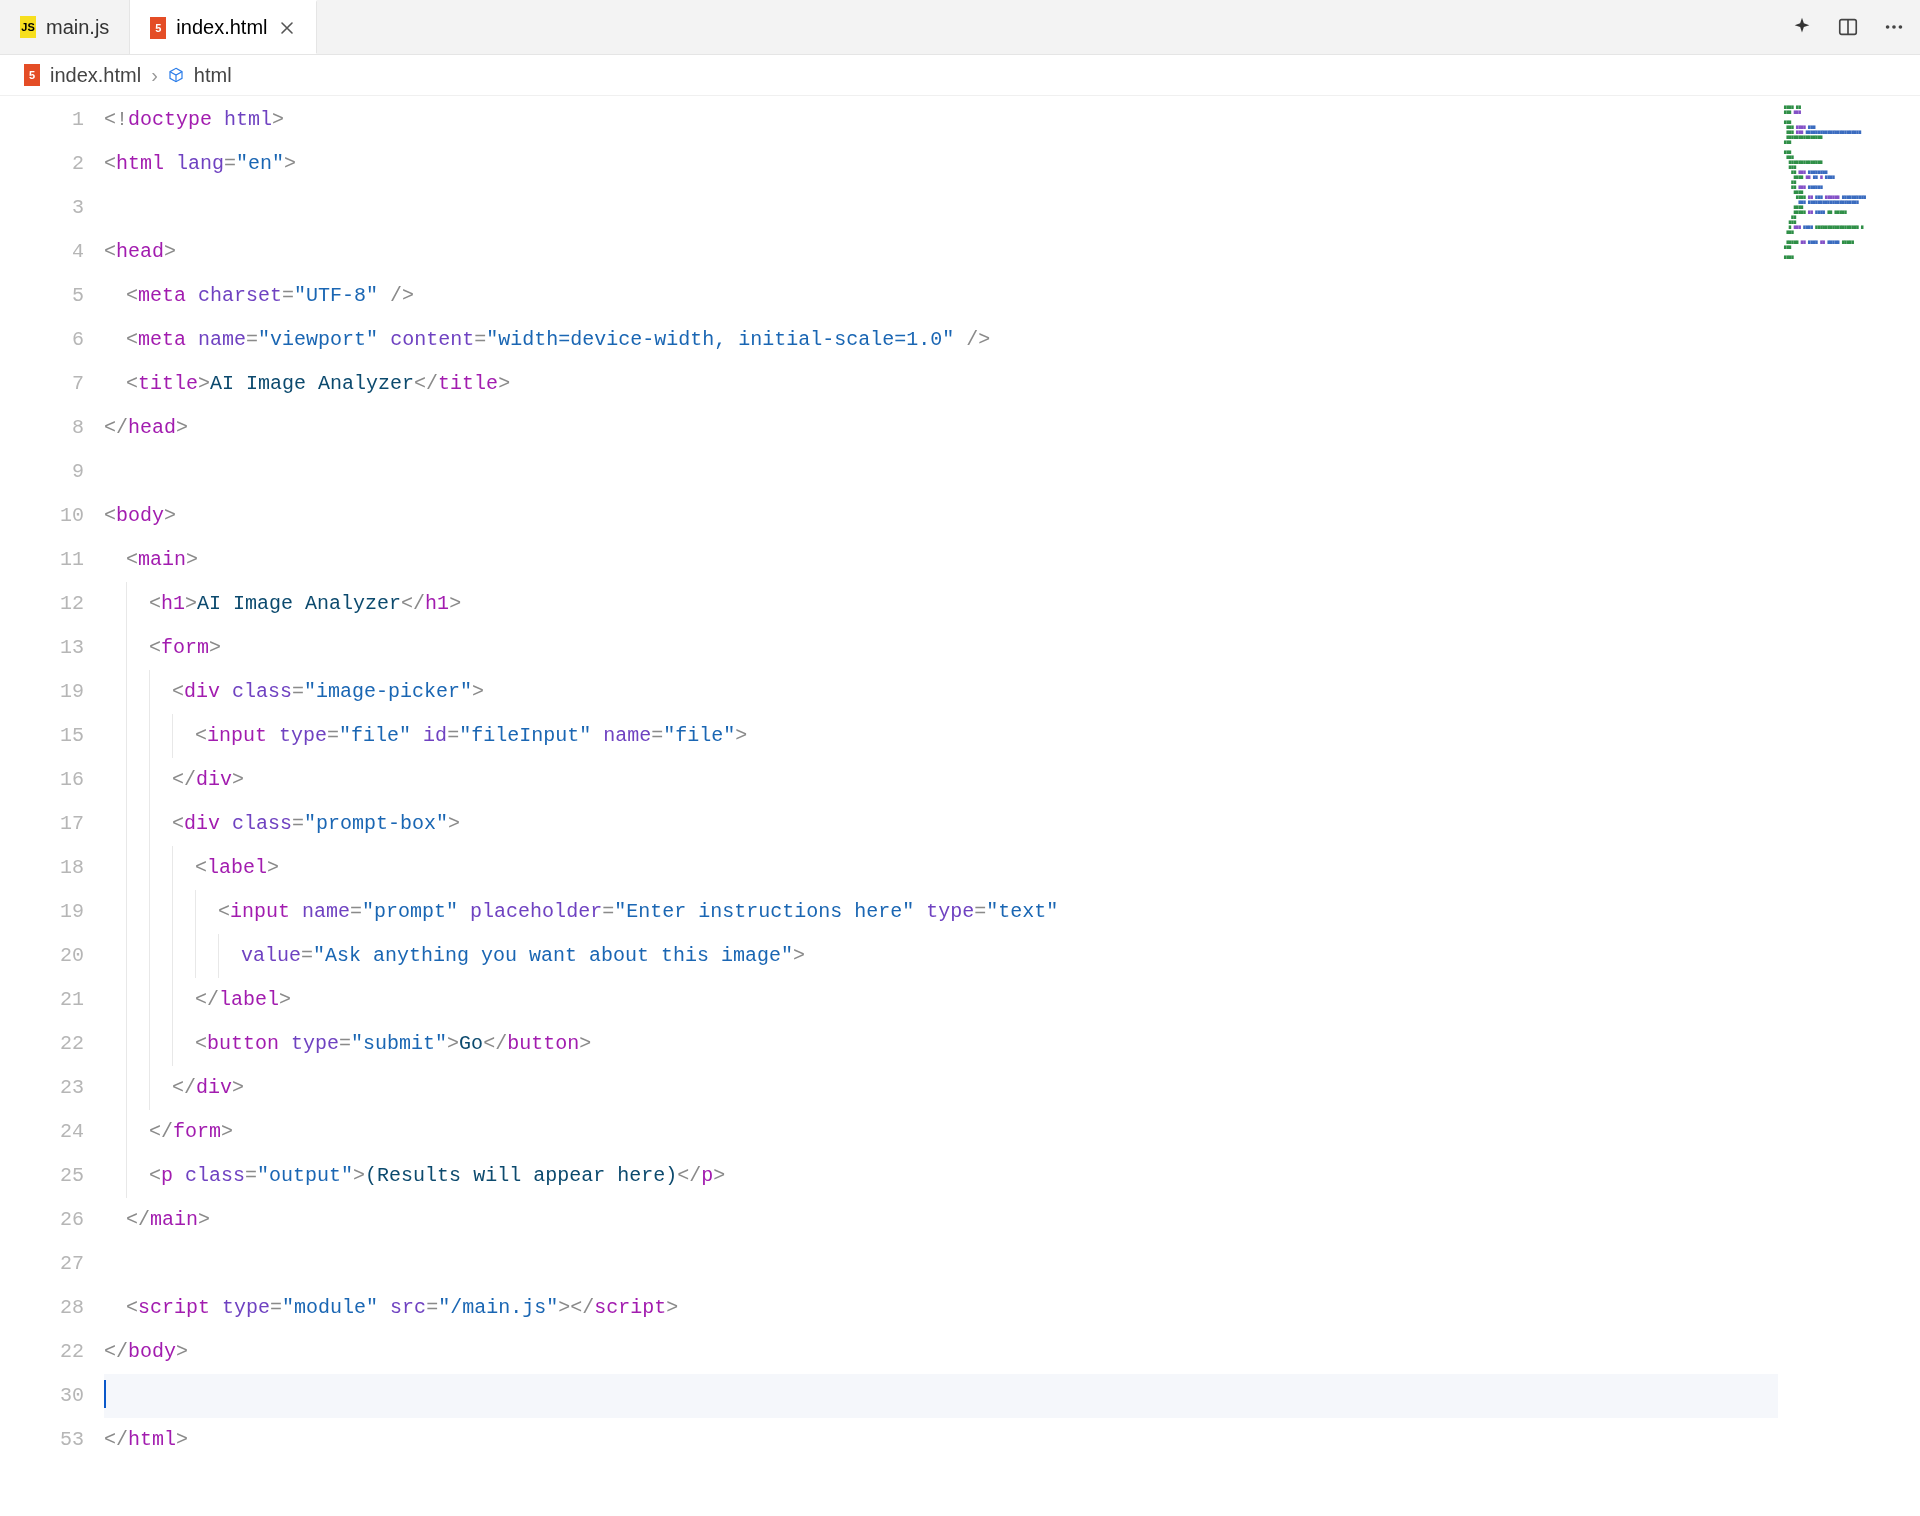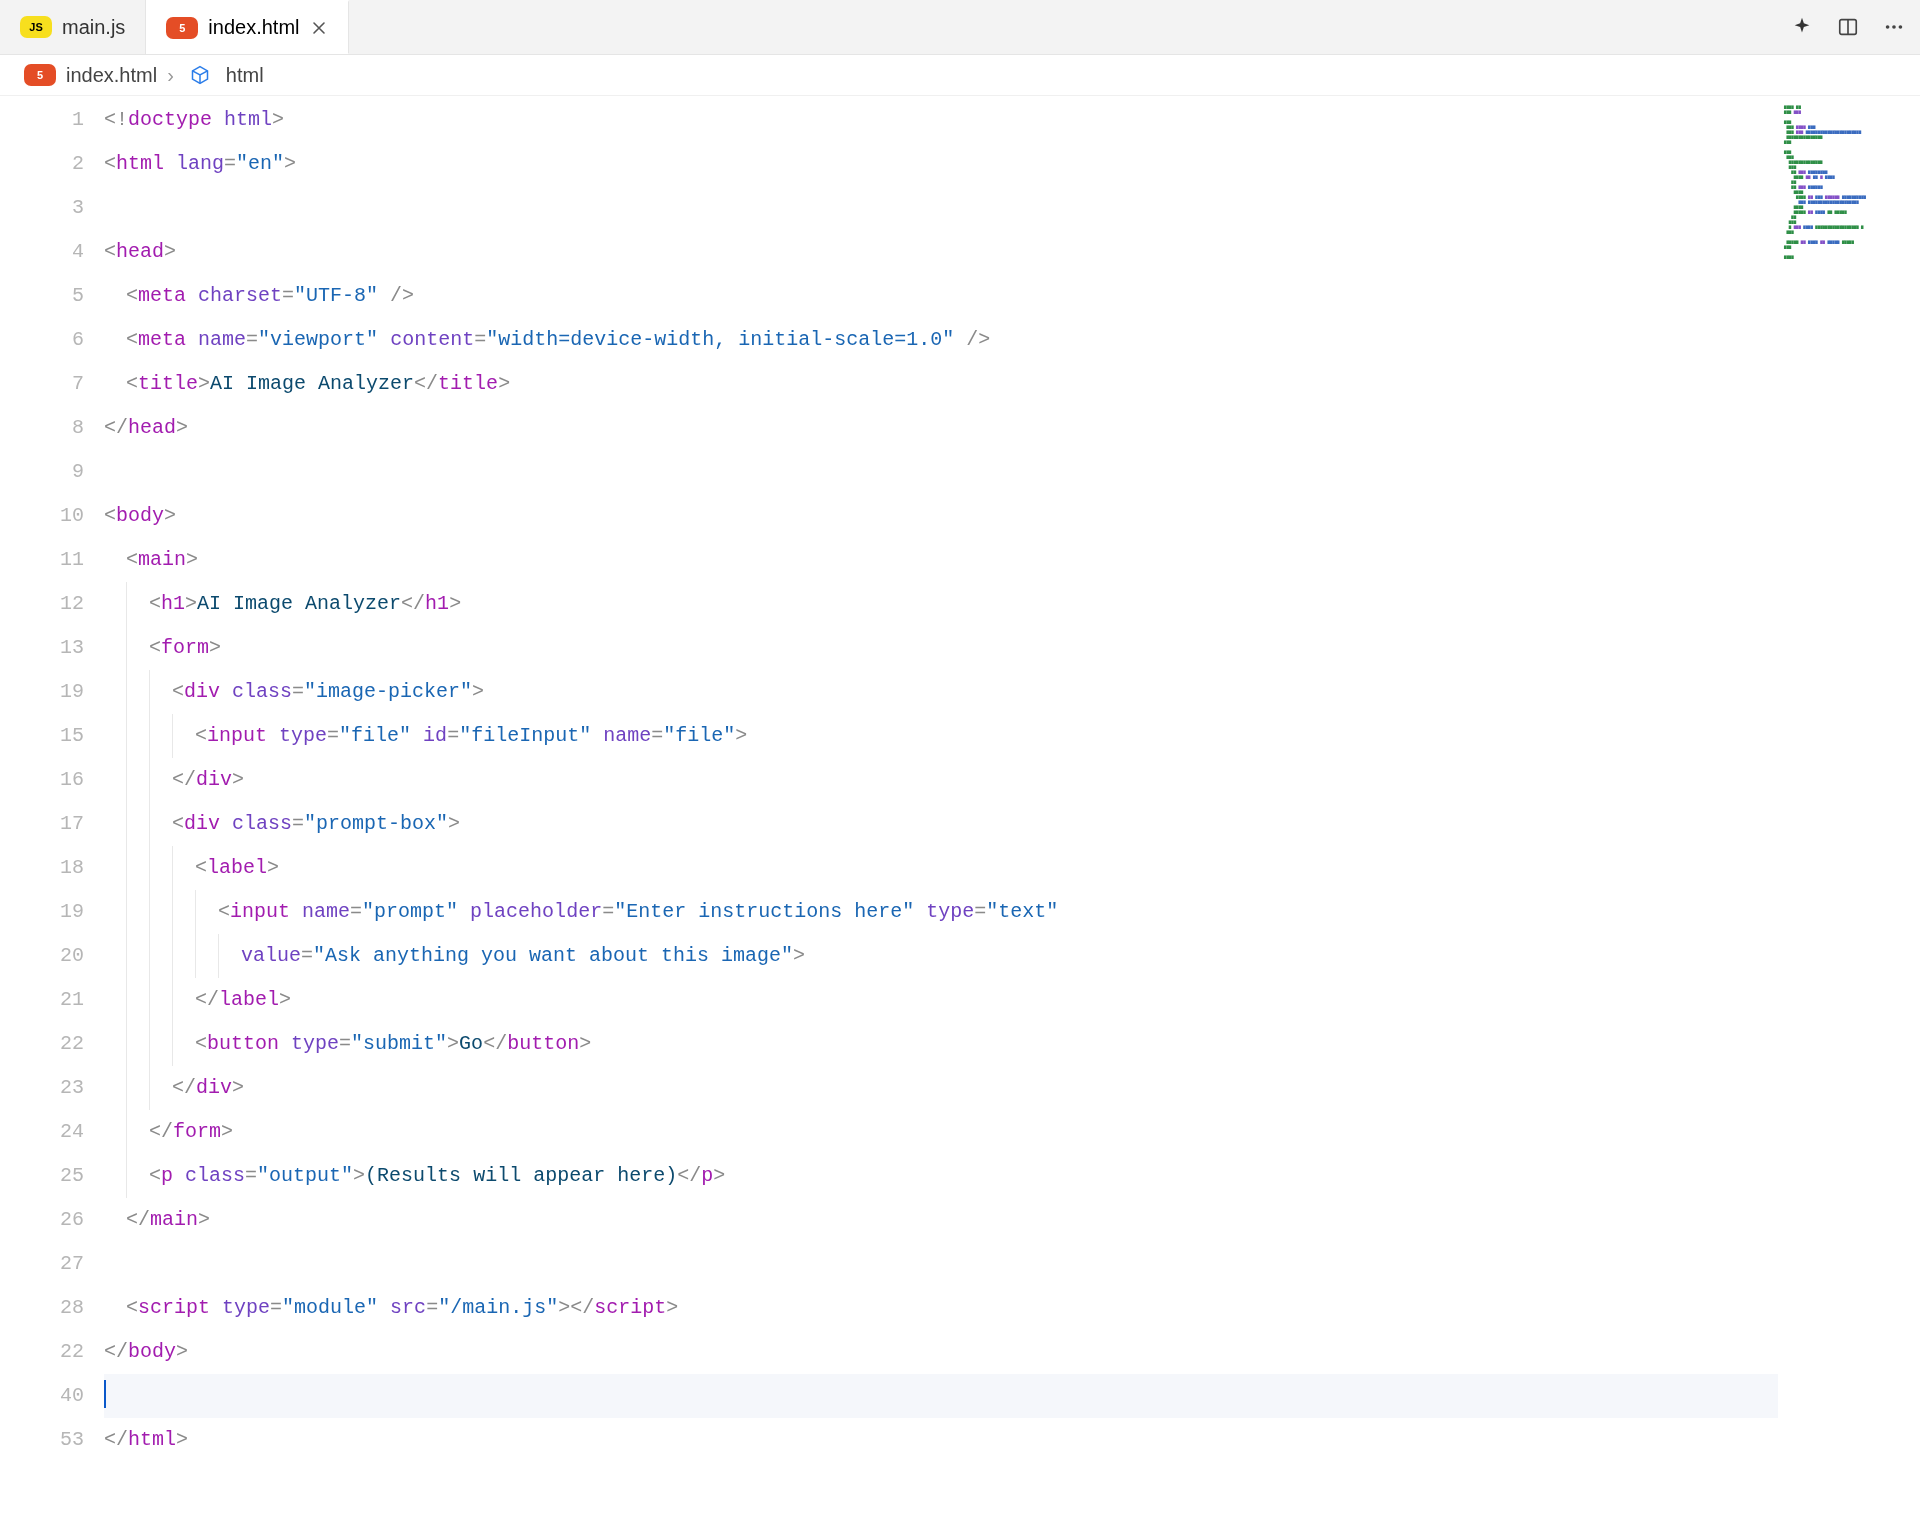--- a/index.html
+++ b/index.html
@@ -4,21 +4,21 @@
 <style>
   html,body{margin:0;padding:0;height:100%;font-family:Menlo,Consolas,'Courier New',monospace;font-size:18px;color:#1f1f1f;background:#ffffff}
   .root{width:1920px;height:1516px;position:relative;background:#ffffff;display:flex;flex-direction:column}
   
   .tab-bar{height:54px;display:flex;align-items:stretch;background:#f3f3f3;border-bottom:1px solid #e5e5e5;position:relative}
   .tab{display:flex;align-items:center;padding:0 20px;gap:10px;border-right:1px solid #e5e5e5;font-family:-apple-system,Segoe UI,Helvetica,Arial,sans-serif;font-size:20px;color:#333;cursor:pointer;user-select:none}
   .tab.active{background:#ffffff;border-top:2px solid #ffffff;border-bottom:1px solid #ffffff;color:#000}
   .tab .close{width:18px;height:18px;display:flex;align-items:center;justify-content:center;font-size:18px;color:#555;border-radius:3px}
   .tab-actions{margin-left:auto;display:flex;align-items:center;padding-right:14px;gap:22px}
   .tab-actions .act{width:24px;height:24px;display:flex;align-items:center;justify-content:center;color:#444;cursor:pointer}
-  .js-icon,.html-icon,.cube-icon{width:32px;height:22px;display:flex;align-items:center;justify-content:center;border-radius:7px;font-family:Arial,sans-serif;font-weight:bold;font-size:12px}
+  .js-icon,.html-icon,.cube-icon{width:16px;height:22px;display:flex;align-items:center;justify-content:center;border-radius:0;font-family:Arial,sans-serif;font-weight:bold;font-size:12px}
   .js-icon{background:#f7df1e;color:#000;font-size:11px}
   .html-icon{background:#e44d26;color:#fff;font-size:11px}
   
   .breadcrumb{height:40px;display:flex;align-items:center;gap:10px;padding:0 24px;font-family:-apple-system,Segoe UI,Helvetica,Arial,sans-serif;font-size:20px;color:#444;border-bottom:1px solid #f0f0f0}
   .breadcrumb .sep{color:#999}
   .cube-icon svg{width:20px;height:20px}
   
   .editor-wrap{flex:1;display:flex;position:relative;overflow:hidden}
   .gutter{width:84px;text-align:right;color:#b6b6b6;font-size:20px;line-height:44px;padding-right:20px;user-select:none;padding-top:2px}
   .code{flex:1;font-size:20px;line-height:44px;white-space:pre;position:relative;padding-top:2px}
@@ -121,21 +121,21 @@
         <div class="line">20</div>
         <div class="line">21</div>
         <div class="line">22</div>
         <div class="line">23</div>
         <div class="line">24</div>
         <div class="line">25</div>
         <div class="line">26</div>
         <div class="line">27</div>
         <div class="line">28</div>
         <div class="line">22</div>
-        <div class="line">40</div>
+        <div class="line">30</div>
         <div class="line">53</div>
       </div>
     <div class="code" id="code"><div class="line"><span class="t-pun">&lt;!</span><span class="t-tag">doctype</span><span class="t-txt"> </span><span class="t-attr">html</span><span class="t-pun">&gt;</span></div><div class="line"><span class="t-pun">&lt;</span><span class="t-tag">html</span><span class="t-txt"> </span><span class="t-attr">lang</span><span class="t-pun">=</span><span class="t-str">"en"</span><span class="t-pun">&gt;</span></div><div class="line"></div><div class="line"><span class="t-pun">&lt;</span><span class="t-tag">head</span><span class="t-pun">&gt;</span></div><div class="line"><span class="igb"></span><span class="t-pun">&lt;</span><span class="t-tag">meta</span><span class="t-txt"> </span><span class="t-attr">charset</span><span class="t-pun">=</span><span class="t-str">"UTF-8"</span><span class="t-txt"> </span><span class="t-pun">/&gt;</span></div><div class="line"><span class="igb"></span><span class="t-pun">&lt;</span><span class="t-tag">meta</span><span class="t-txt"> </span><span class="t-attr">name</span><span class="t-pun">=</span><span class="t-str">"viewport"</span><span class="t-txt"> </span><span class="t-attr">content</span><span class="t-pun">=</span><span class="t-str">"width=device-width, initial-scale=1.0"</span><span class="t-txt"> </span><span class="t-pun">/&gt;</span></div><div class="line"><span class="igb"></span><span class="t-pun">&lt;</span><span class="t-tag">title</span><span class="t-pun">&gt;</span><span class="t-txt">AI Image Analyzer</span><span class="t-pun">&lt;/</span><span class="t-tag">title</span><span class="t-pun">&gt;</span></div><div class="line"><span class="t-pun">&lt;/</span><span class="t-tag">head</span><span class="t-pun">&gt;</span></div><div class="line"></div><div class="line"><span class="t-pun">&lt;</span><span class="t-tag">body</span><span class="t-pun">&gt;</span></div><div class="line"><span class="igb"></span><span class="t-pun">&lt;</span><span class="t-tag">main</span><span class="t-pun">&gt;</span></div><div class="line"><span class="igb"></span><span class="ig"></span><span class="t-pun">&lt;</span><span class="t-tag">h1</span><span class="t-pun">&gt;</span><span class="t-txt">AI Image Analyzer</span><span class="t-pun">&lt;/</span><span class="t-tag">h1</span><span class="t-pun">&gt;</span></div><div class="line"><span class="igb"></span><span class="ig"></span><span class="t-pun">&lt;</span><span class="t-tag">form</span><span class="t-pun">&gt;</span></div><div class="line"><span class="igb"></span><span class="ig"></span><span class="ig"></span><span class="t-pun">&lt;</span><span class="t-tag">div</span><span class="t-txt"> </span><span class="t-attr">class</span><span class="t-pun">=</span><span class="t-str">"image-picker"</span><span class="t-pun">&gt;</span></div><div class="line"><span class="igb"></span><span class="ig"></span><span class="ig"></span><span class="ig"></span><span class="t-pun">&lt;</span><span class="t-tag">input</span><span class="t-txt"> </span><span class="t-attr">type</span><span class="t-pun">=</span><span class="t-str">"file"</span><span class="t-txt"> </span><span class="t-attr">id</span><span class="t-pun">=</span><span class="t-str">"fileInput"</span><span class="t-txt"> </span><span class="t-attr">name</span><span class="t-pun">=</span><span class="t-str">"file"</span><span class="t-pun">&gt;</span></div><div class="line"><span class="igb"></span><span class="ig"></span><span class="ig"></span><span class="t-pun">&lt;/</span><span class="t-tag">div</span><span class="t-pun">&gt;</span></div><div class="line"><span class="igb"></span><span class="ig"></span><span class="ig"></span><span class="t-pun">&lt;</span><span class="t-tag">div</span><span class="t-txt"> </span><span class="t-attr">class</span><span class="t-pun">=</span><span class="t-str">"prompt-box"</span><span class="t-pun">&gt;</span></div><div class="line"><span class="igb"></span><span class="ig"></span><span class="ig"></span><span class="ig"></span><span class="t-pun">&lt;</span><span class="t-tag">label</span><span class="t-pun">&gt;</span></div><div class="line"><span class="igb"></span><span class="ig"></span><span class="ig"></span><span class="ig"></span><span class="ig"></span><span class="t-pun">&lt;</span><span class="t-tag">input</span><span class="t-txt"> </span><span class="t-attr">name</span><span class="t-pun">=</span><span class="t-str">"prompt"</span><span class="t-txt"> </span><span class="t-attr">placeholder</span><span class="t-pun">=</span><span class="t-str">"Enter instructions here"</span><span class="t-txt"> </span><span class="t-attr">type</span><span class="t-pun">=</span><span class="t-str">"text"</span></div><div class="line"><span class="igb"></span><span class="ig"></span><span class="ig"></span><span class="ig"></span><span class="ig"></span><span class="ig"></span><span class="t-attr">value</span><span class="t-pun">=</span><span class="t-str">"Ask anything you want about this image"</span><span class="t-pun">&gt;</span></div><div class="line"><span class="igb"></span><span class="ig"></span><span class="ig"></span><span class="ig"></span><span class="t-pun">&lt;/</span><span class="t-tag">label</span><span class="t-pun">&gt;</span></div><div class="line"><span class="igb"></span><span class="ig"></span><span class="ig"></span><span class="ig"></span><span class="t-pun">&lt;</span><span class="t-tag">button</span><span class="t-txt"> </span><span class="t-attr">type</span><span class="t-pun">=</span><span class="t-str">"submit"</span><span class="t-pun">&gt;</span><span class="t-txt">Go</span><span class="t-pun">&lt;/</span><span class="t-tag">button</span><span class="t-pun">&gt;</span></div><div class="line"><span class="igb"></span><span class="ig"></span><span class="ig"></span><span class="t-pun">&lt;/</span><span class="t-tag">div</span><span class="t-pun">&gt;</span></div><div class="line"><span class="igb"></span><span class="ig"></span><span class="t-pun">&lt;/</span><span class="t-tag">form</span><span class="t-pun">&gt;</span></div><div class="line"><span class="igb"></span><span class="ig"></span><span class="t-pun">&lt;</span><span class="t-tag">p</span><span class="t-txt"> </span><span class="t-attr">class</span><span class="t-pun">=</span><span class="t-str">"output"</span><span class="t-pun">&gt;</span><span class="t-txt">(Results will appear here)</span><span class="t-pun">&lt;/</span><span class="t-tag">p</span><span class="t-pun">&gt;</span></div><div class="line"><span class="igb"></span><span class="t-pun">&lt;/</span><span class="t-tag">main</span><span class="t-pun">&gt;</span></div><div class="line"></div><div class="line"><span class="igb"></span><span class="t-pun">&lt;</span><span class="t-tag">script</span><span class="t-txt"> </span><span class="t-attr">type</span><span class="t-pun">=</span><span class="t-str">"module"</span><span class="t-txt"> </span><span class="t-attr">src</span><span class="t-pun">=</span><span class="t-str">"</span><span class="t-linked">/main.js</span><span class="t-str">"</span><span class="t-pun">&gt;</span><span class="t-pun">&lt;/</span><span class="t-tag">script</span><span class="t-pun">&gt;</span></div><div class="line"><span class="t-pun">&lt;/</span><span class="t-tag">body</span><span class="t-pun">&gt;</span></div><div class="line cursor-line"><span class="cursor"></span></div><div class="line"><span class="t-pun">&lt;/</span><span class="t-tag">html</span><span class="t-pun">&gt;</span></div></div>
 
     <div class="minimap">
       <div class="ml mm-g">▆▆▆▆ ▆▆</div>
       <div class="ml mm-g">▆▆▆ <span class="mm-p">▆▆▆</span></div>
       <div class="ml"> </div>
       <div class="ml mm-g">▆▆▆</div>
       <div class="ml mm-g"> ▆▆▆ <span class="mm-p">▆▆▆▆</span> <span class="mm-b">▆▆▆</span></div>

